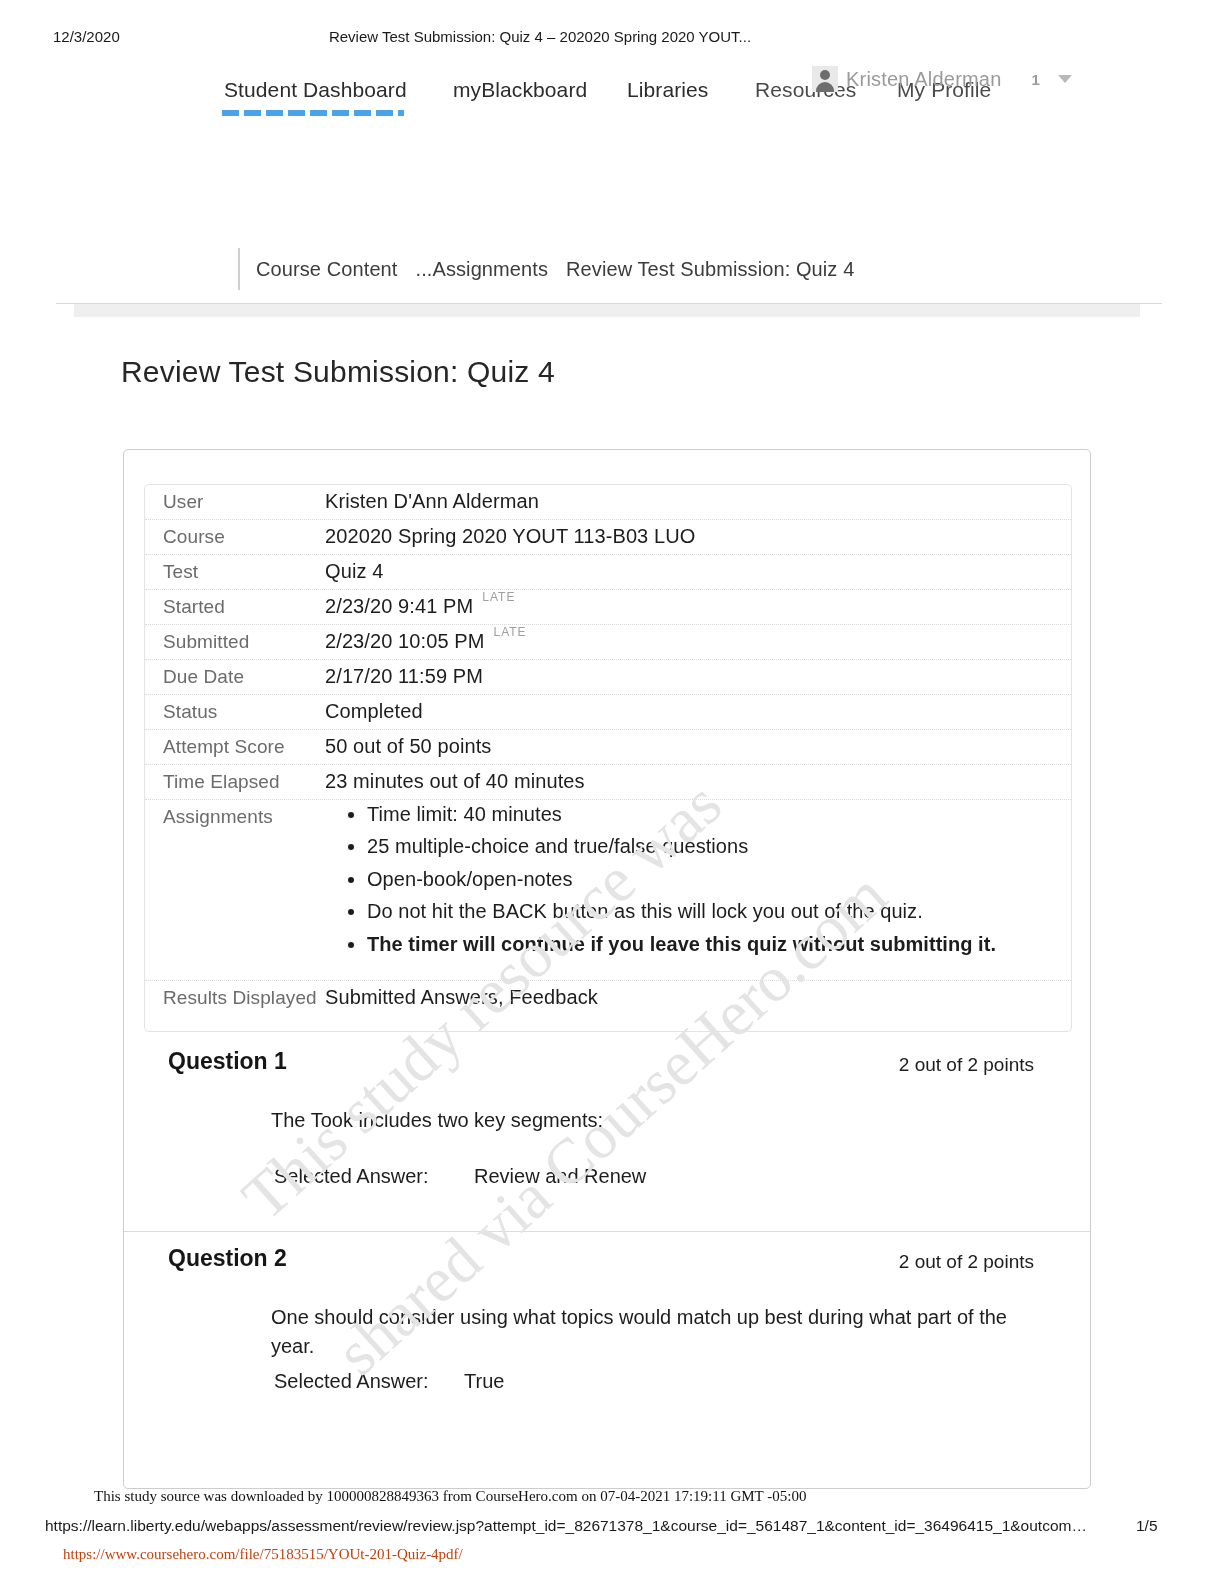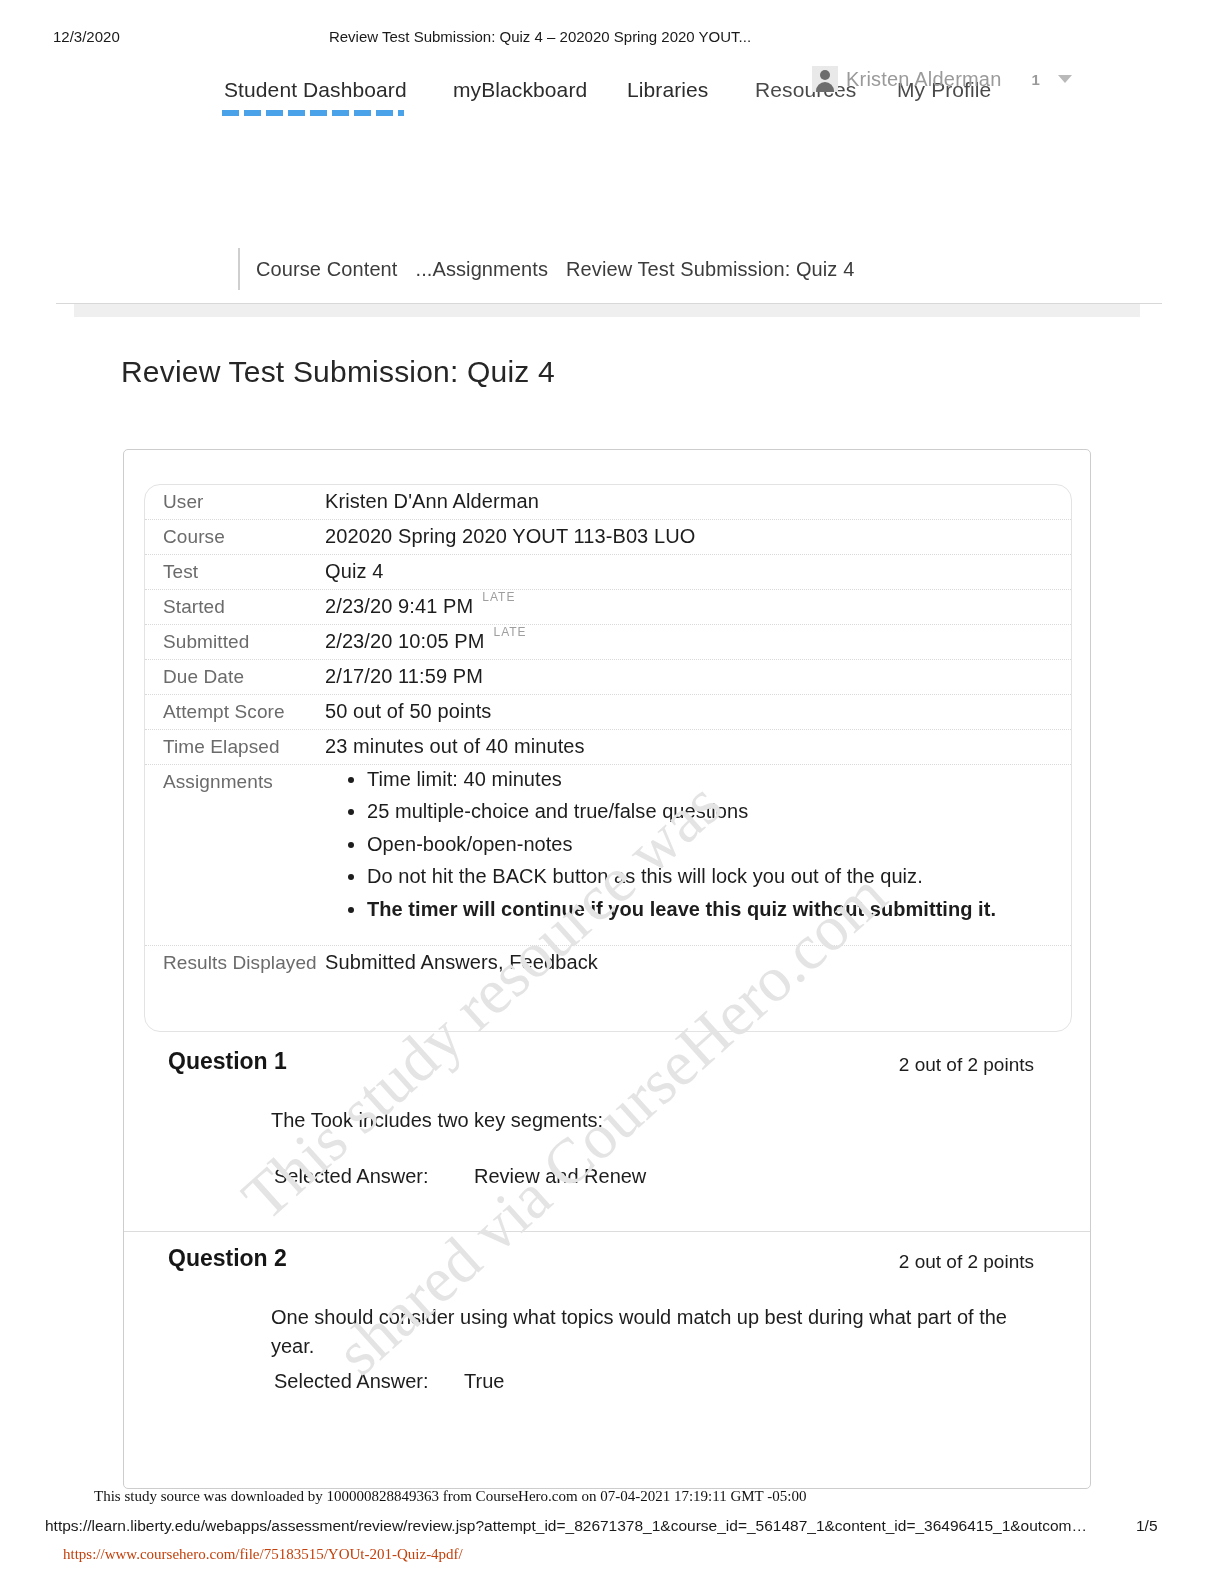--- a/index.html
+++ b/index.html
@@ -188,21 +188,21 @@
   }
 
   
   .info-panel {
     position: absolute;
     top: 484px;
     left: 144px;
     width: 928px;
     height: 548px;
     border: 1px solid #e3e3e3;
-    border-radius: 16px;
+    border-radius: 5px;
     background: #ffffff;
     box-sizing: border-box;
   }
   .info-row {
     position: relative;
     display: flex;
     align-items: flex-start;
     padding: 0 18px;
     border-bottom: 1px dotted #d9d9d9;
     min-height: 34px;
@@ -440,20 +440,24 @@
     <span class="info-label">Submitted</span>
     <span class="info-value">2/23/20 10:05 PM</span>
     <span class="late-badge">LATE</span>
   </div>
 
   <div class="info-row">
     <span class="info-label">Due Date</span>
     <span class="info-value">2/17/20 11:59 PM</span>
   </div>
 
+  <div class="info-row">
+    <span class="info-label">Status</span>
+    <span class="info-value">Completed</span>
+  </div>
 
   <div class="info-row">
     <span class="info-label">Attempt Score</span>
     <span class="info-value">50 out of 50 points</span>
   </div>
 
   <div class="info-row">
     <span class="info-label">Time Elapsed</span>
     <span class="info-value">23 minutes out of 40 minutes</span>
   </div>

